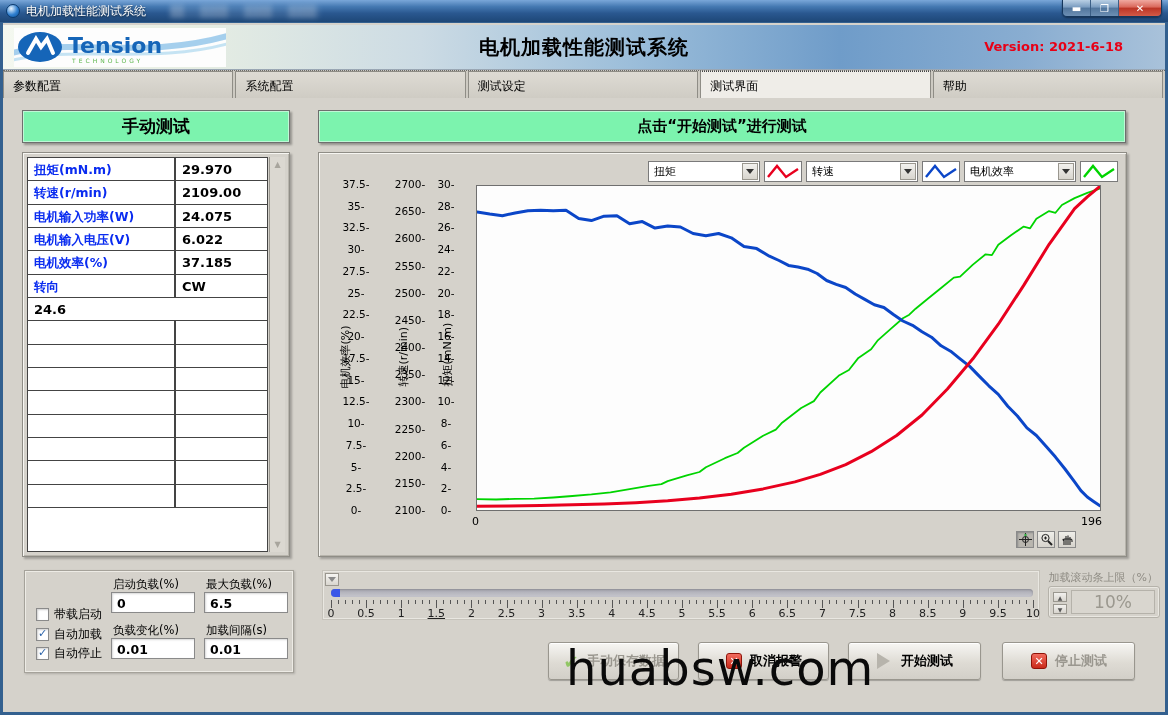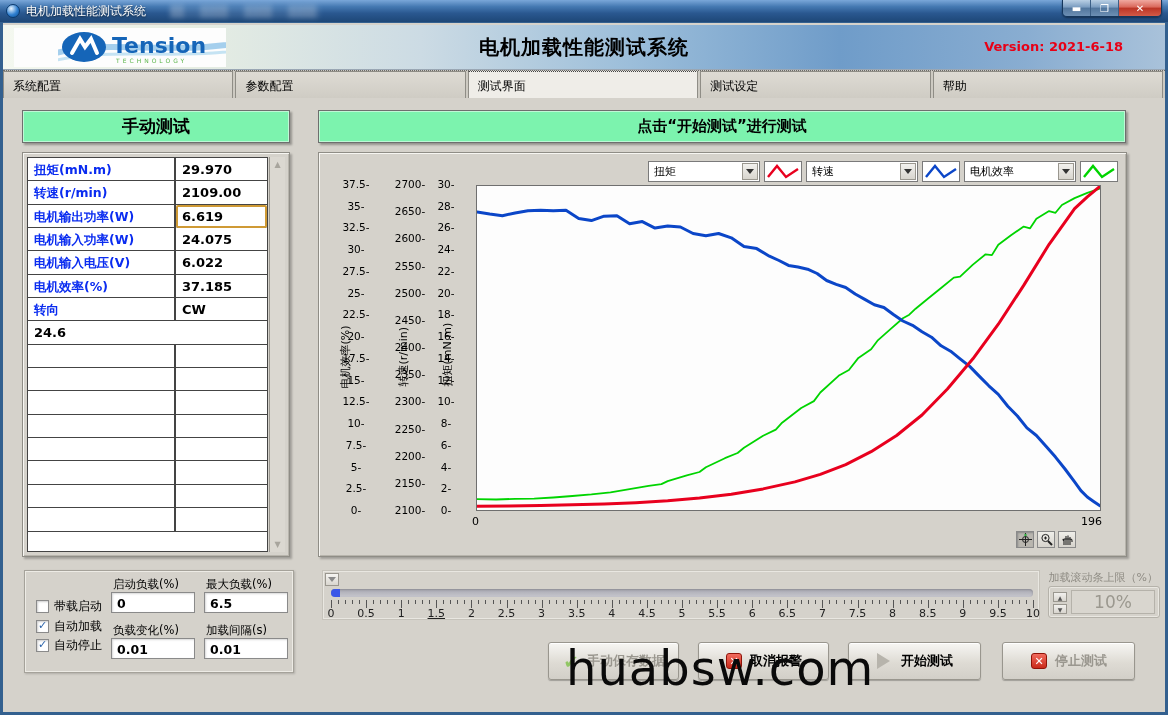--- a/index.html
+++ b/index.html
@@ -24,21 +24,21 @@
   .capbtn.close { width:42px; background:linear-gradient(#f0a9a0 0%,#d9675a 45%,#bb3425 50%,#d25a47 100%); border-right:none; }
 
   
   .frame { position:absolute; left:0; top:22px; width:1168px; height:693px;
     border:3px solid #33608f; border-top:1px solid #33608f; background:#d5d2cb; }
 
   
   .header { position:absolute; left:3px; right:3px; top:25px; height:45px;
     background:linear-gradient(90deg,#f4f8f0 0%,#e7eee3 16%,#ccdbe4 36%,#9cbeda 54%,#6f9cc9 72%,#89add1 88%,#a9c2da 100%);
     border-bottom:1px solid #9aa7b4; }
-  .logo { position:absolute; left:11px; top:3px; width:212px; height:39px; background:#fdfdfd; overflow:hidden;padding-left:44px; }
+  .logo { position:absolute; left:11px; top:3px; width:212px; height:39px; background:#fdfdfd; overflow:hidden; }
   .page-title { position:absolute; left:50%; top:50%; transform:translate(-50%,-50%);
     font-size:20px; font-weight:bold; color:#000; letter-spacing:1px; white-space:nowrap; }
   .version { position:absolute; right:42px; top:14px; font-size:13px; font-weight:bold; color:#e80016; white-space:nowrap; }
 
   
   .tabbar { position:absolute; left:3px; right:3px; top:70px; height:28px; background:#cdcac2;
     display:flex; border-top:1px dotted #6a6a6a; }
   .tab { flex:1 1 0; margin-right:2px; padding:6px 0 0 9px; font-size:12px; color:#000;
     background:linear-gradient(#dedbd4,#cfccc4); border:1px solid #8f8d86; border-bottom:none; }
   .tab.active { background:#efede8; border-top:1px dotted #444; }
@@ -61,21 +61,21 @@
     padding:4px 0 0 6px; overflow:hidden; white-space:nowrap; position:relative; }
   .trow .vc.hl { outline:2px solid #cf9a35; outline-offset:-2px; border-radius:2px; }
   .vsb { position:absolute; right:4px; top:4px; bottom:4px; width:16px; background:#dbd8d1; border-left:1px solid #9a978f; }
   .vsb .arr { position:absolute; left:0; width:100%; height:15px; display:flex; align-items:center; justify-content:center;
     font-size:8px; color:#a8a59d; background:#dbd8d1; }
   .vsb .arr.up{ top:0; } .vsb .arr.dn{ bottom:0; }
 
   
   .ctrlbox { position:absolute; left:24px; top:570px; width:270px; height:103px;
     border:1px solid #a5a29a; box-shadow:inset 0 0 0 1px #edebe5, 1px 1px 2px rgba(0,0,0,.18); }
-  .cbrow { position:absolute; left:11px; display:flex; align-items:center; gap:5px; font-size:12px; color:#000; }
+  .cbrow { position:absolute; left:11px; display:flex; align-items:center; gap:5px; font-size:12px; color:#000;margin-top:8px; }
   .cb { width:13px; height:13px; background:#fff; border:1px solid #8a8a8a; box-shadow:inset 1px 1px 2px #cfcfcf;
     display:flex; align-items:center; justify-content:center; font-size:11px; color:#2a62a8; font-weight:bold; }
   .cb.on::before { content:"✓"; margin-top:-2px; }
   .flabel { position:absolute; font-size:11.5px; color:#000; white-space:nowrap; }
   .finput { position:absolute; width:84px; height:21px; background:#fff; border:1px solid #8a8a8a;
     box-shadow:inset 1px 1px 2px #d8d8d8; font-size:12.5px; font-weight:bold; color:#000; padding:3px 0 0 5px; }
 
   
   .chartbox { position:absolute; left:318px; top:152px; width:809px; height:405px; padding:3px; }
   .legend { position:absolute; right:8px; top:8px; display:flex; gap:4px; align-items:center; }
@@ -164,43 +164,39 @@
         <text x="58" y="35" font-size="6" fill="#5bb54a" font-family="DejaVu Sans, sans-serif" letter-spacing="3">TECHNOLOGY</text>
       </svg>
     </div>
     <div class="page-title">电机加载性能测试系统</div>
     <div class="version">
       <span>Version:</span> <span>2021-6-18</span>
     </div>
   </div>
 
   <div class="tabbar">
+    <div class="tab">参数配置</div>
     <div class="tab">系统配置</div>
-    <div class="tab">参数配置</div>
+    <div class="tab">测试设定</div>
     <div class="tab active">测试界面</div>
-    <div class="tab">测试设定</div>
     <div class="tab">帮助</div>
   </div>
 
   <div class="btn-manual mint">手动测试</div>
   <div class="banner mint">点击“开始测试”进行测试</div>
 
   <div class="tablebox bevel">
     <div class="tbl">
       <div class="trow">
           <div class="lc">扭矩(mN.m)</div>
           <div class="vc">29.970</div>
         </div>
       <div class="trow">
           <div class="lc">转速(r/min)</div>
           <div class="vc">2109.00</div>
-        </div>
-      <div class="trow">
-          <div class="lc">电机输出功率(W)</div>
-          <div class="vc hl">6.619</div>
         </div>
       <div class="trow">
           <div class="lc">电机输入功率(W)</div>
           <div class="vc">24.075</div>
         </div>
       <div class="trow">
           <div class="lc">电机输入电压(V)</div>
           <div class="vc">6.022</div>
         </div>
       <div class="trow">

